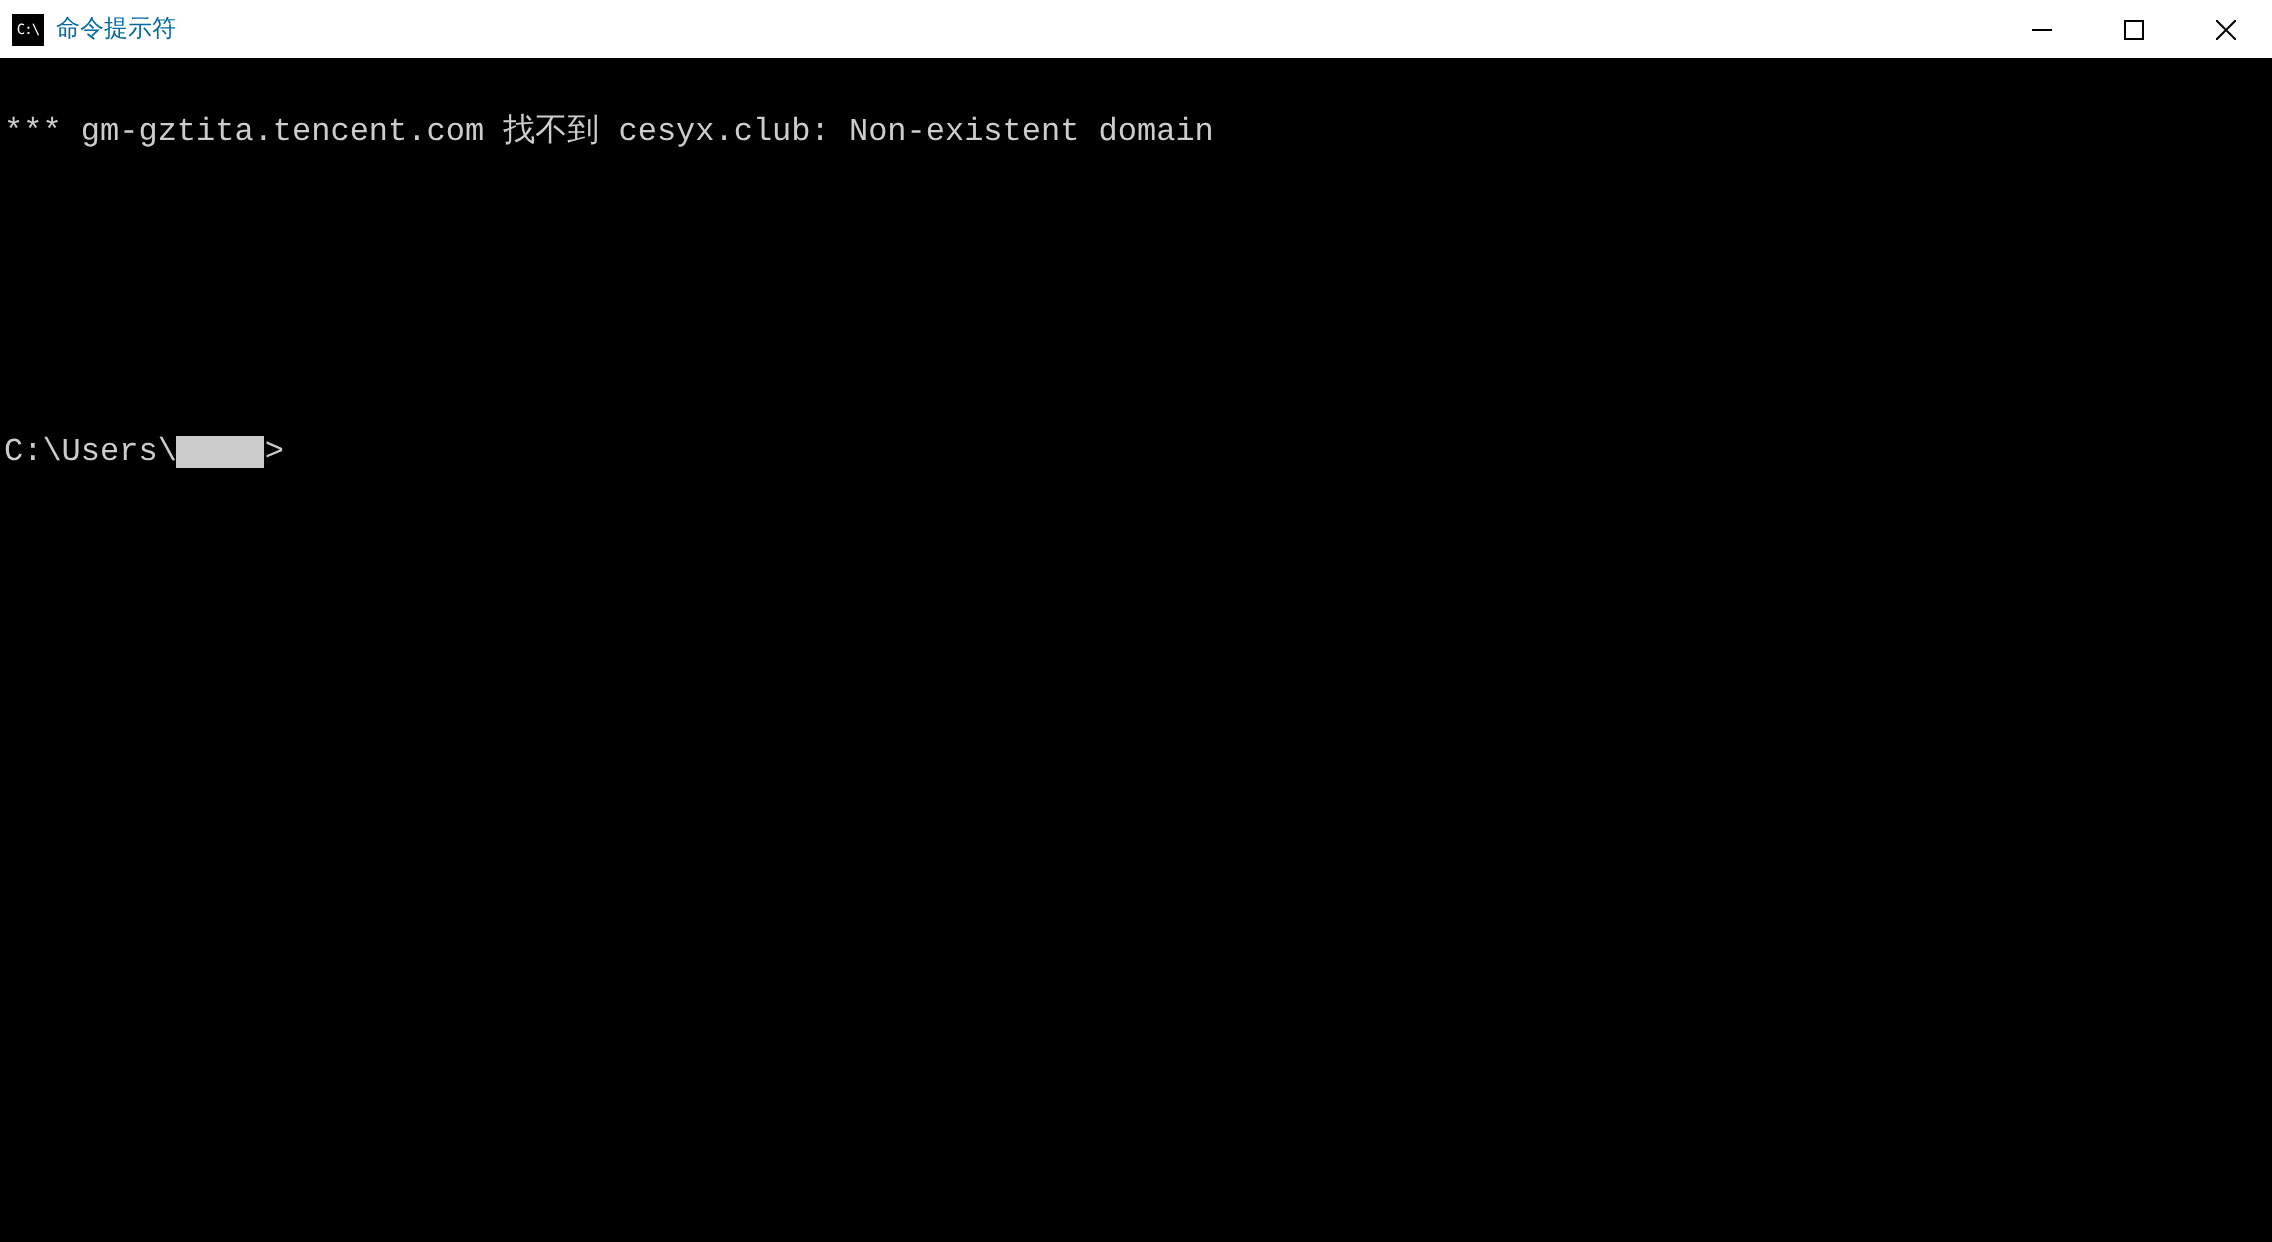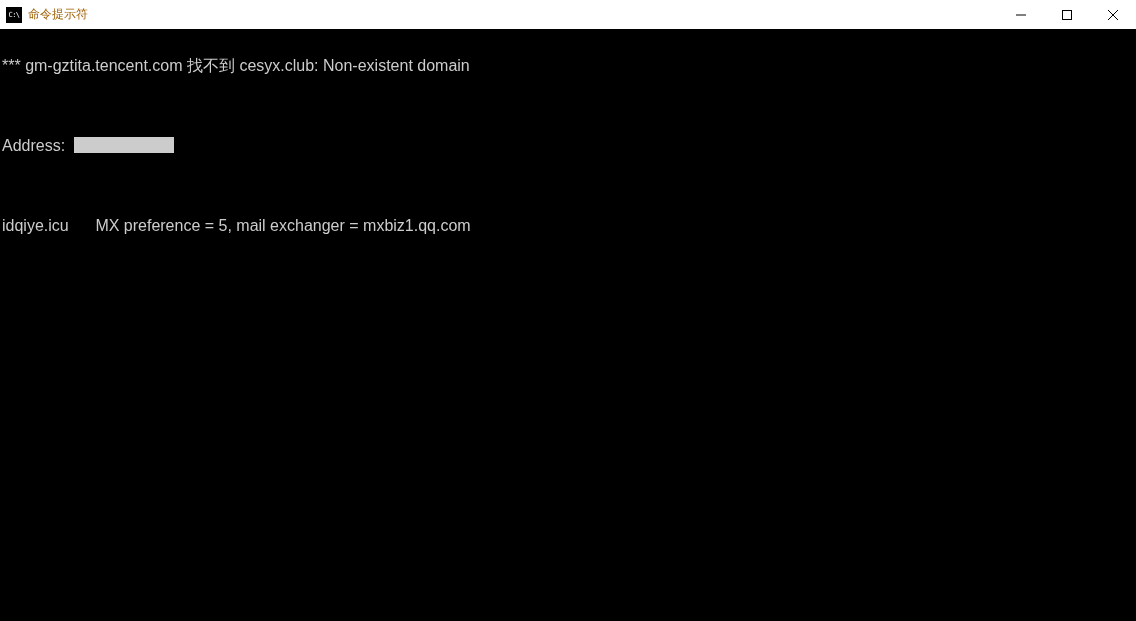--- a/index.html
+++ b/index.html
@@ -40,21 +40,21 @@
     display: flex;
     align-items: center;
     justify-content: center;
     color: #fff;
     font-size: 7px;
     font-family: Consolas, monospace;
     letter-spacing: -0.5px;
   }
   .title-text {
     font-size: 12px;
-    color: #a16207;
+    color: #0369a1;
   }
   .window-controls {
     display: flex;
     height: 100%;
   }
   .win-btn {
     width: 46px;
     height: 100%;
     display: flex;
     align-items: center;
@@ -74,21 +74,21 @@
     stroke-width: 1;
   }
   .terminal {
     position: absolute;
     top: 30px;
     left: 0;
     right: 0;
     bottom: 0;
     background: #000;
     color: #ccc;
-    font-family: Liberation Sans, sans-serif;
+    font-family: Liberation Mono, monospace;
     font-size: 16px;
     line-height: 20px;
     padding: 6px 0 0 2px;
     white-space: pre;
     overflow: hidden;
   }
   .terminal .line {
     min-height: 20px;
   }
   .redact {
@@ -130,19 +130,18 @@
             <line x1="0" y1="0" x2="10" y2="10"></line>
             <line x1="10" y1="0" x2="0" y2="10"></line>
           </svg>
       </div>
     </div>
   </div>
 
   <div class="terminal">
 <div class="line">*** gm-gztita.tencent.com 找不到 cesyx.club: Non-existent domain</div>
 <div class="line"></div>
-<div class="line"><span>Address:  </span><span class="redact w2"></span></div>
 <div class="line"></div>
-<div class="line">idqiye.icu      MX preference = 5, mail exchanger = mxbiz1.qq.com</div>
 <div class="line"></div>
+<div class="line"><span>C:\Users\</span><span class="redact w3"></span><span>&gt;</span></div>
   </div>
 
 </div>
 
 </body></html>

